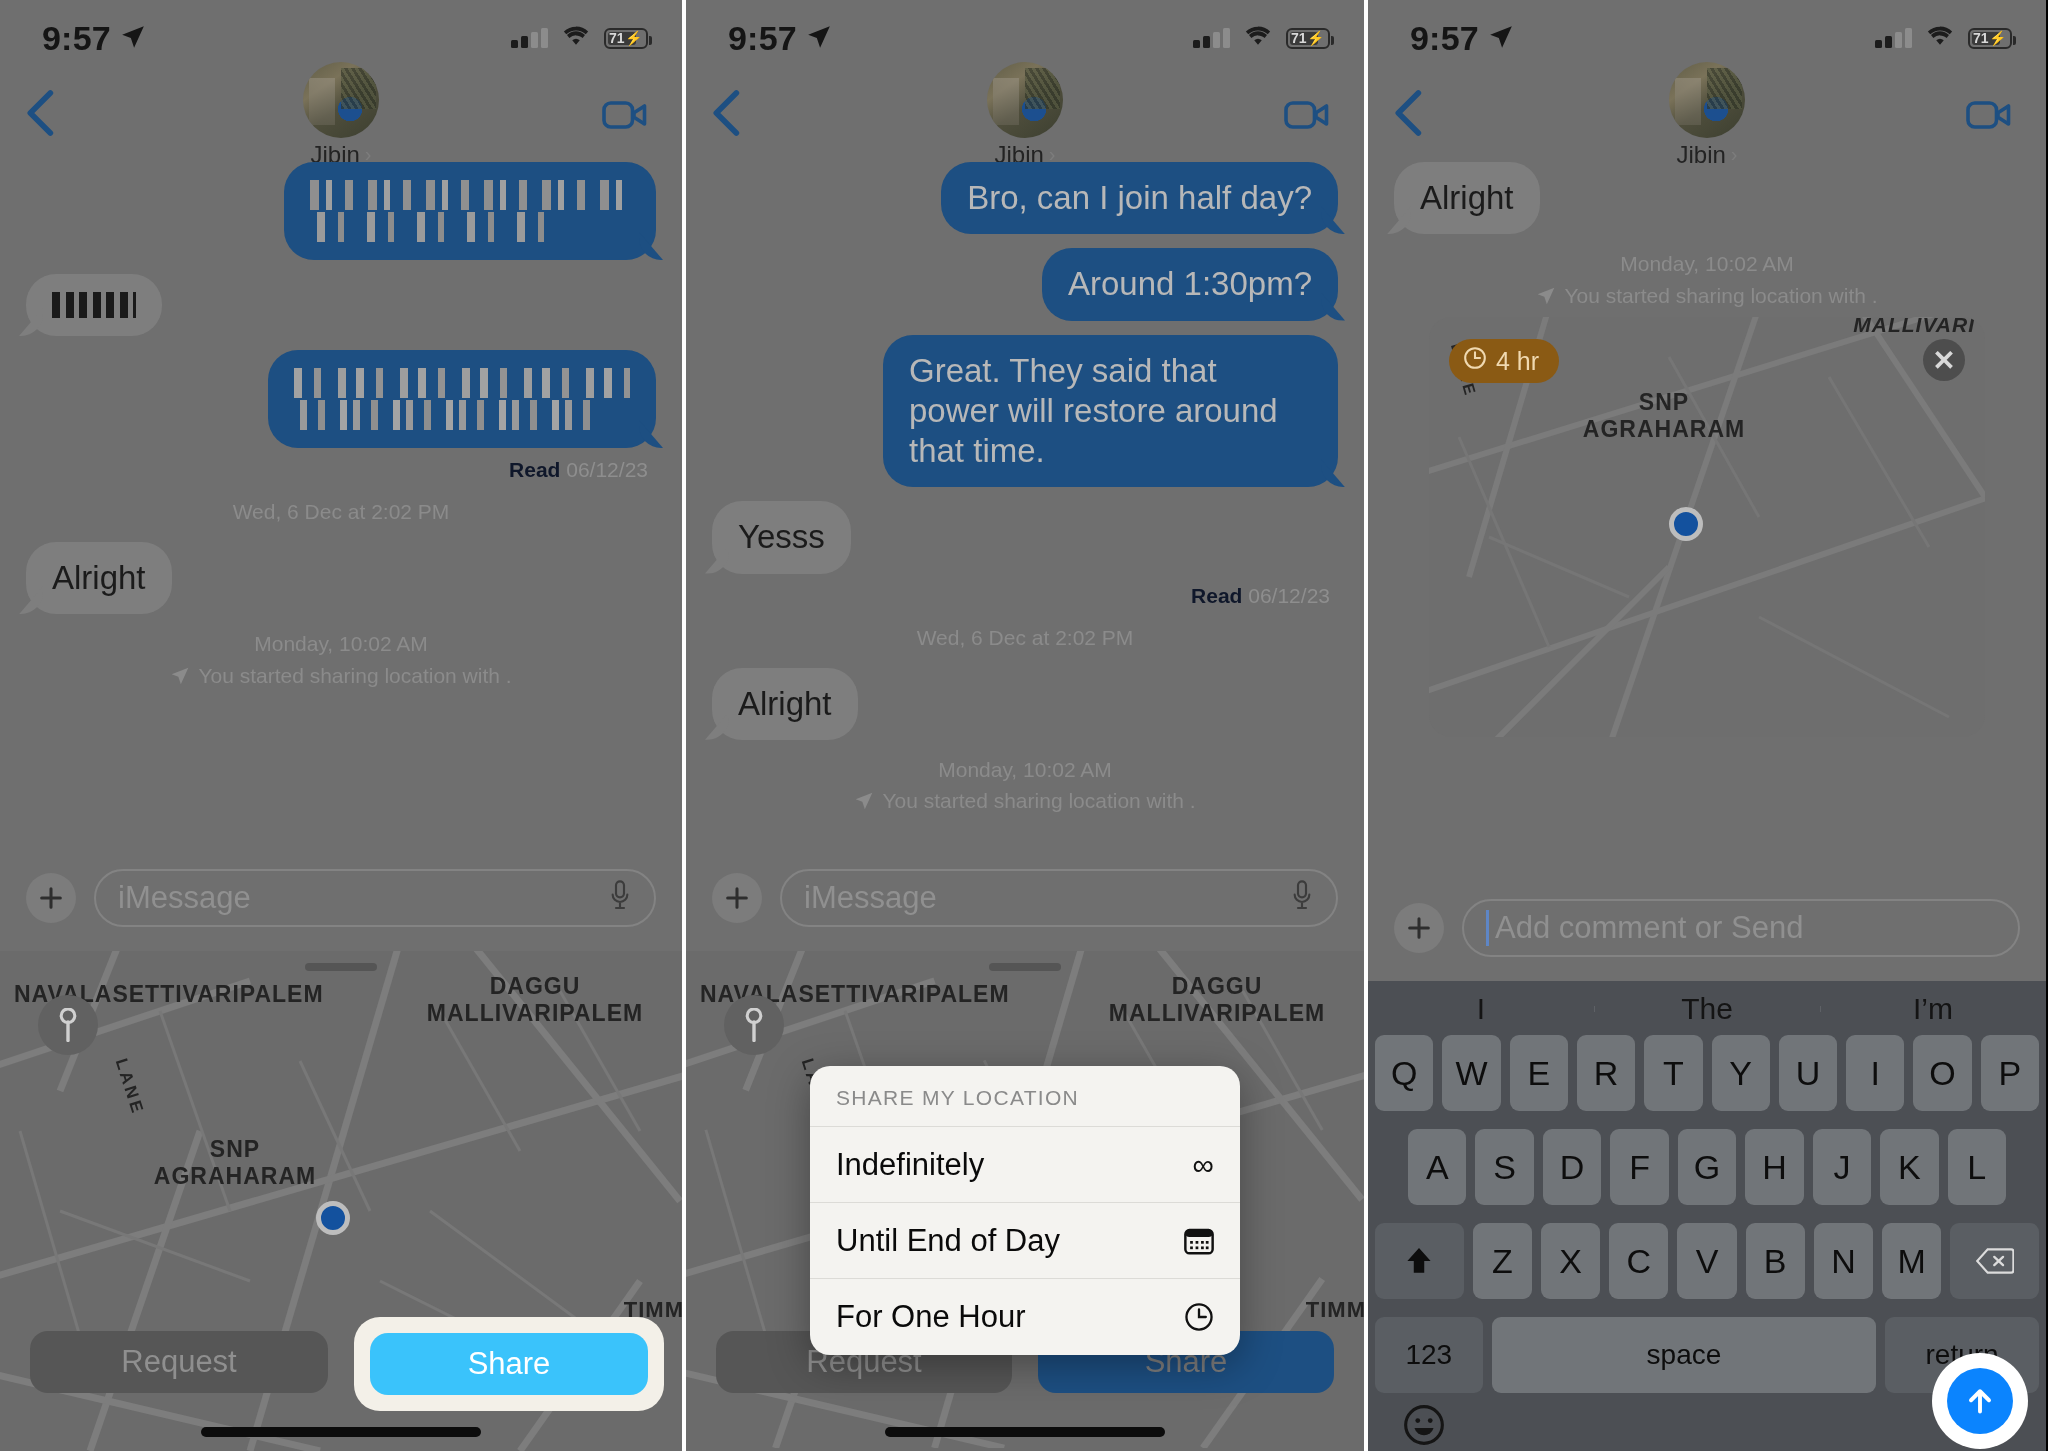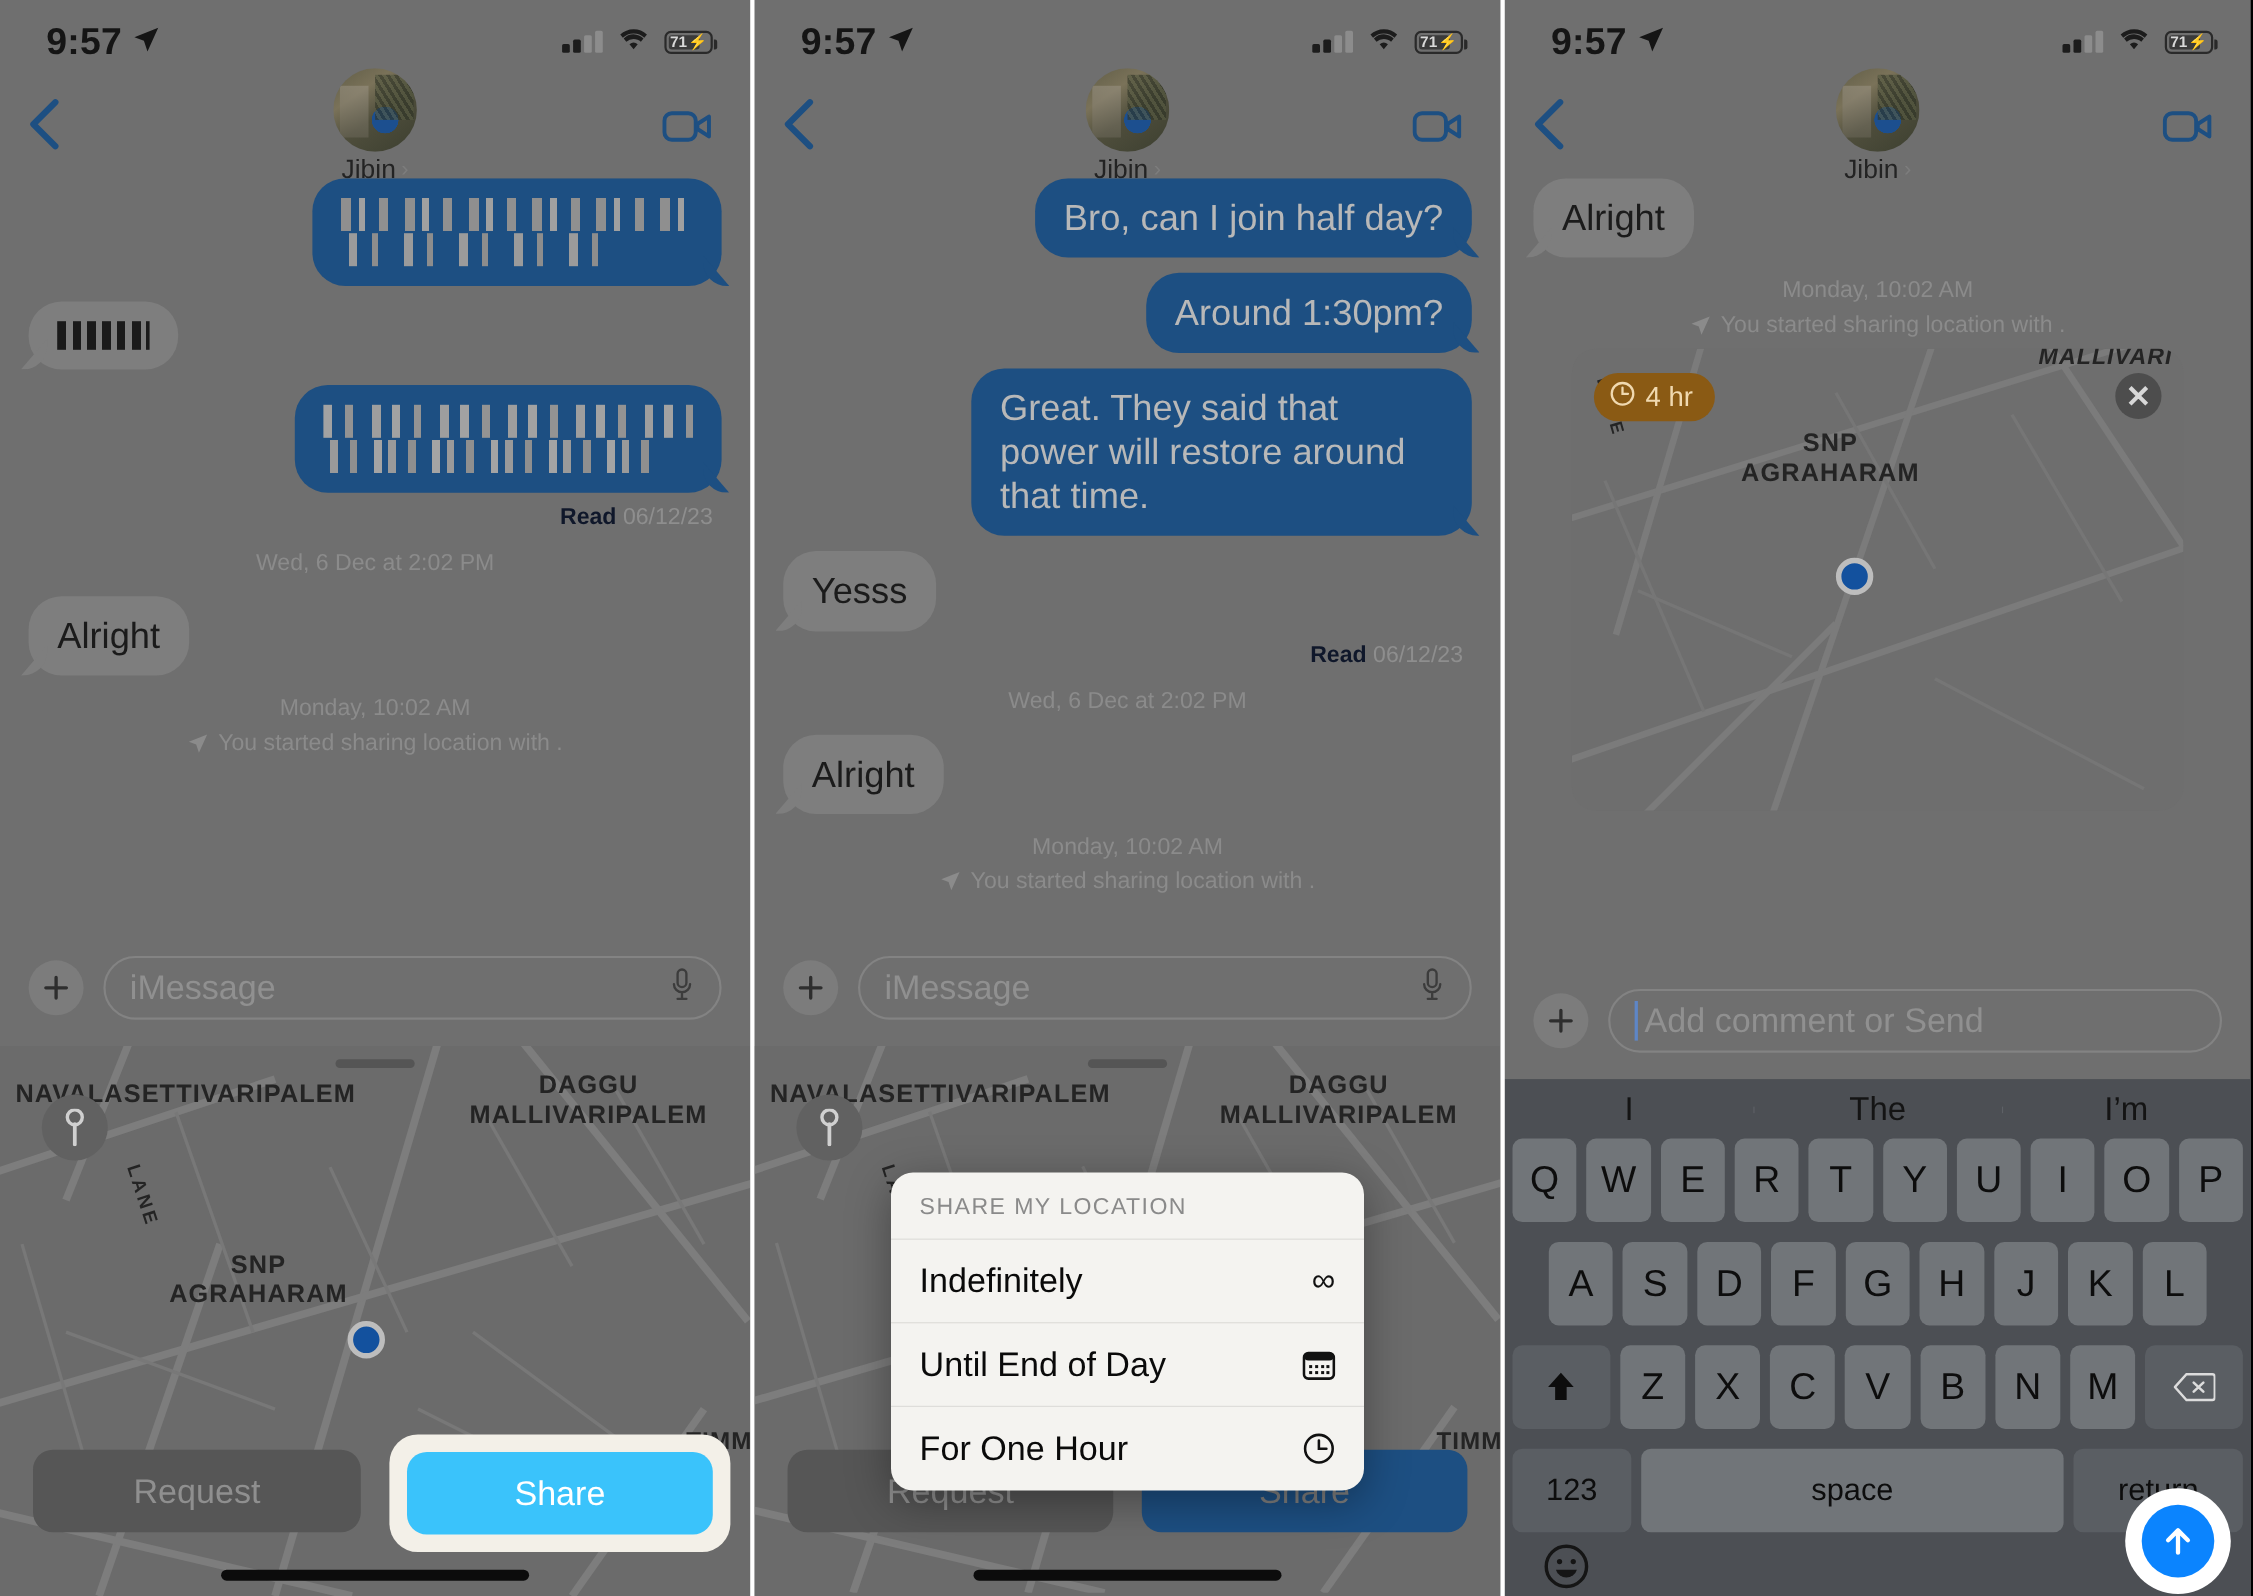--- a/index.html
+++ b/index.html
@@ -158,21 +158,21 @@
     background:#616161; display:flex; align-items:center; justify-content:center; z-index:4;
   }
   .bluedot {
     position:absolute; width:34px; height:34px; border-radius:50%;
     background:#13519e; border:5px solid #bdbdbd; z-index:4;
   }
   .mapbtns {
     position:absolute; left:0; right:0; bottom:58px; display:flex; gap:26px; padding:0 30px; z-index:6;
   }
   .mapbtn {
-    flex:1 1 0; height:75px; border-radius:18px;
+    flex:1 1 0; height:62px; border-radius:18px;
     display:flex; align-items:center; justify-content:center;
     font-size:31px;
   }
   .mapbtn.request { background:#565656; color:#8f8f8f; }
   .mapbtn.share   { background:#1d4f82; color:#7e7e7e; }
   .mapbtn.share.live { background:#3ac3fb; color:#ffffff; }
   .homebar {
     position:absolute; left:50%; transform:translateX(-50%); bottom:14px;
     width:280px; height:10px; border-radius:5px; background:#0c0c0c; z-index:7;
   }

